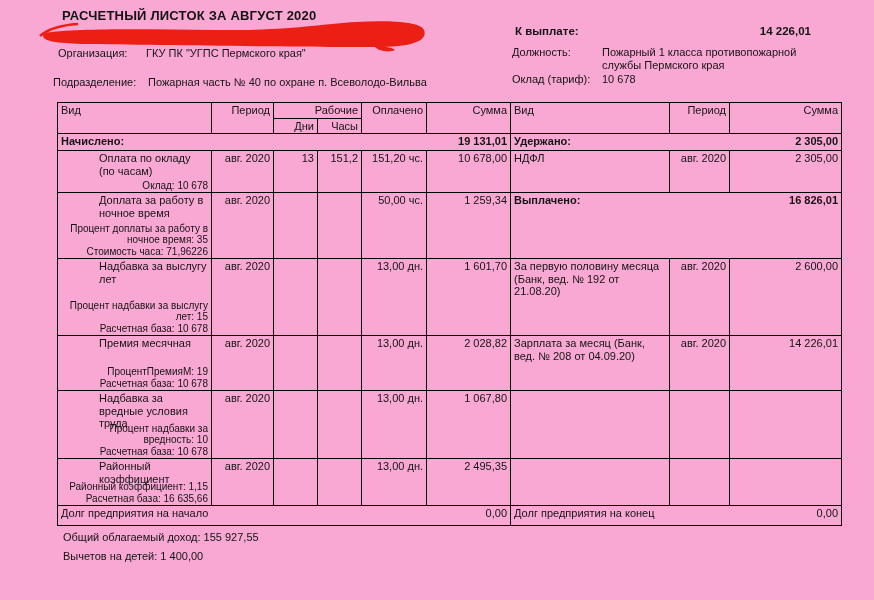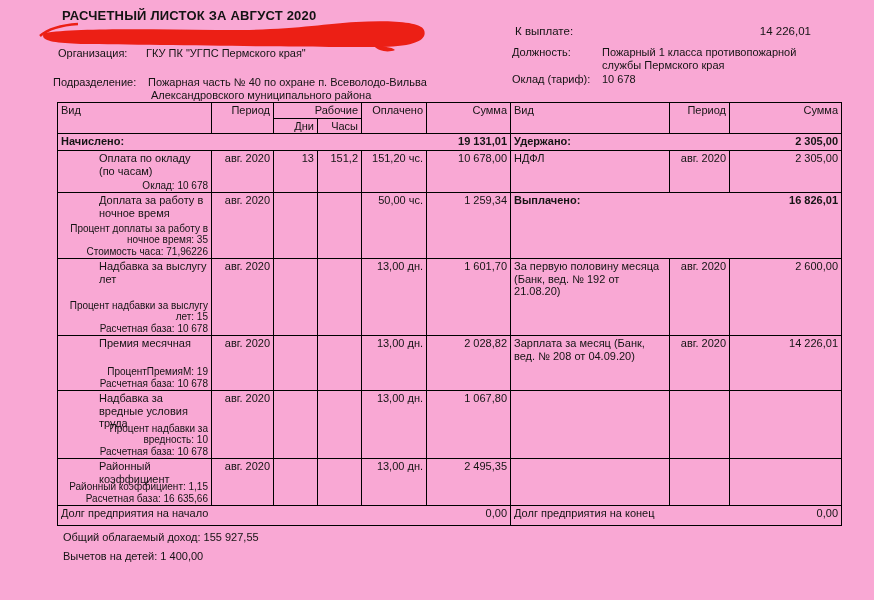--- a/index.html
+++ b/index.html
@@ -8,21 +8,21 @@
   .abs{position:absolute;}
   .doc-title{left:62px;top:8px;font-size:13px;font-weight:bold;letter-spacing:.2px;}
   .redaction{left:36px;top:16px;}
   .hdr-lbl{font-size:11px;white-space:nowrap;}
   .org-label{left:58px;top:47px;}
   .org-value{left:146px;top:47px;}
   .dept-label{left:53px;top:76px;}
   .dept-value1{left:148px;top:76px;}
   .dept-value2{left:151px;top:89px;}
   .topay{left:515px;top:25px;width:296px;display:flex;justify-content:space-between;
-         font-size:11.5px;font-weight:normal;}
+         font-size:11.5px;font-weight:bold;}
   .pos-label{left:512px;top:46px;}
   .pos-value{left:602px;top:46px;width:222px;white-space:normal;line-height:13px;}
   .sal-label{left:512px;top:73px;}
   .sal-value{left:602px;top:73px;}
 
   table.pays{position:absolute;left:57px;top:102px;width:784px;border-collapse:collapse;
              table-layout:fixed;font-size:11px;line-height:12.5px;border:1px solid #8b5cf6;}
   .pays td{border:1px solid #000;vertical-align:top;padding:1px 3px;overflow:hidden;}
   .hc{text-align:right;}
   .num{text-align:right;padding-right:4px;}
@@ -49,21 +49,20 @@
     <path d="M8,17 C40,12 110,13 180,14 C250,15 285,8 320,6 C350,4.5 384,5 388,14 C392,24 378,31 340,31 C270,31 120,29 45,28 C18,27 3,25 8,17 Z" fill="#ec1f15"></path>
     <path d="M338,30 C342,35 352,37 359,34 C356,31 346,30 338,30 Z" fill="#ec1f15"></path>
     <path d="M4,20 C12,13 26,9 42,8" stroke-width="2.5" fill="none" stroke="#ec1f15"></path>
   </svg>
 
   <div class="abs hdr-lbl org-label">Организация:</div>
   <div class="abs hdr-lbl org-value">ГКУ ПК "УГПС Пермского края"</div>
 
   <div class="abs hdr-lbl dept-label">Подразделение:</div>
   <div class="abs hdr-lbl dept-value1">Пожарная часть № 40 по охране п. Всеволодо-Вильва</div>
-  <div class="abs hdr-lbl dept-value2">Александровского муниципального района</div>
 
   <div class="abs topay">
     <span>К выплате:</span>
     <span>14 226,01</span>
   </div>
   <div class="abs hdr-lbl pos-label">Должность:</div>
   <div class="abs hdr-lbl pos-value">Пожарный 1 класса противопожарной службы Пермского края</div>
   <div class="abs hdr-lbl sal-label">Оклад (тариф):</div>
   <div class="abs hdr-lbl sal-value">10 678</div>
 

